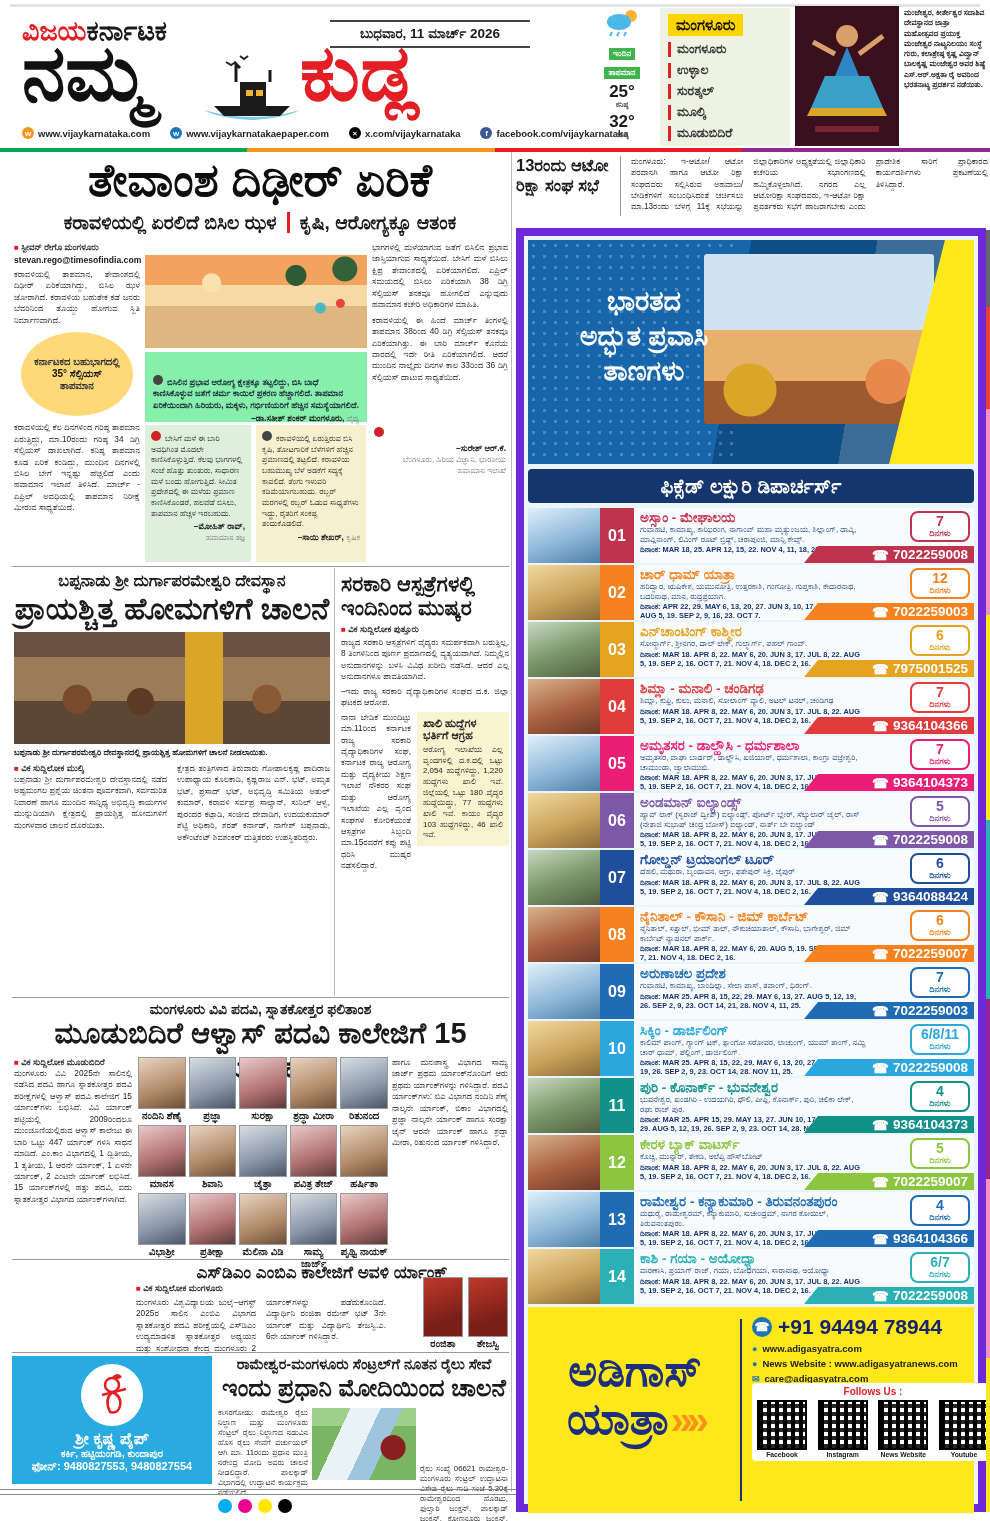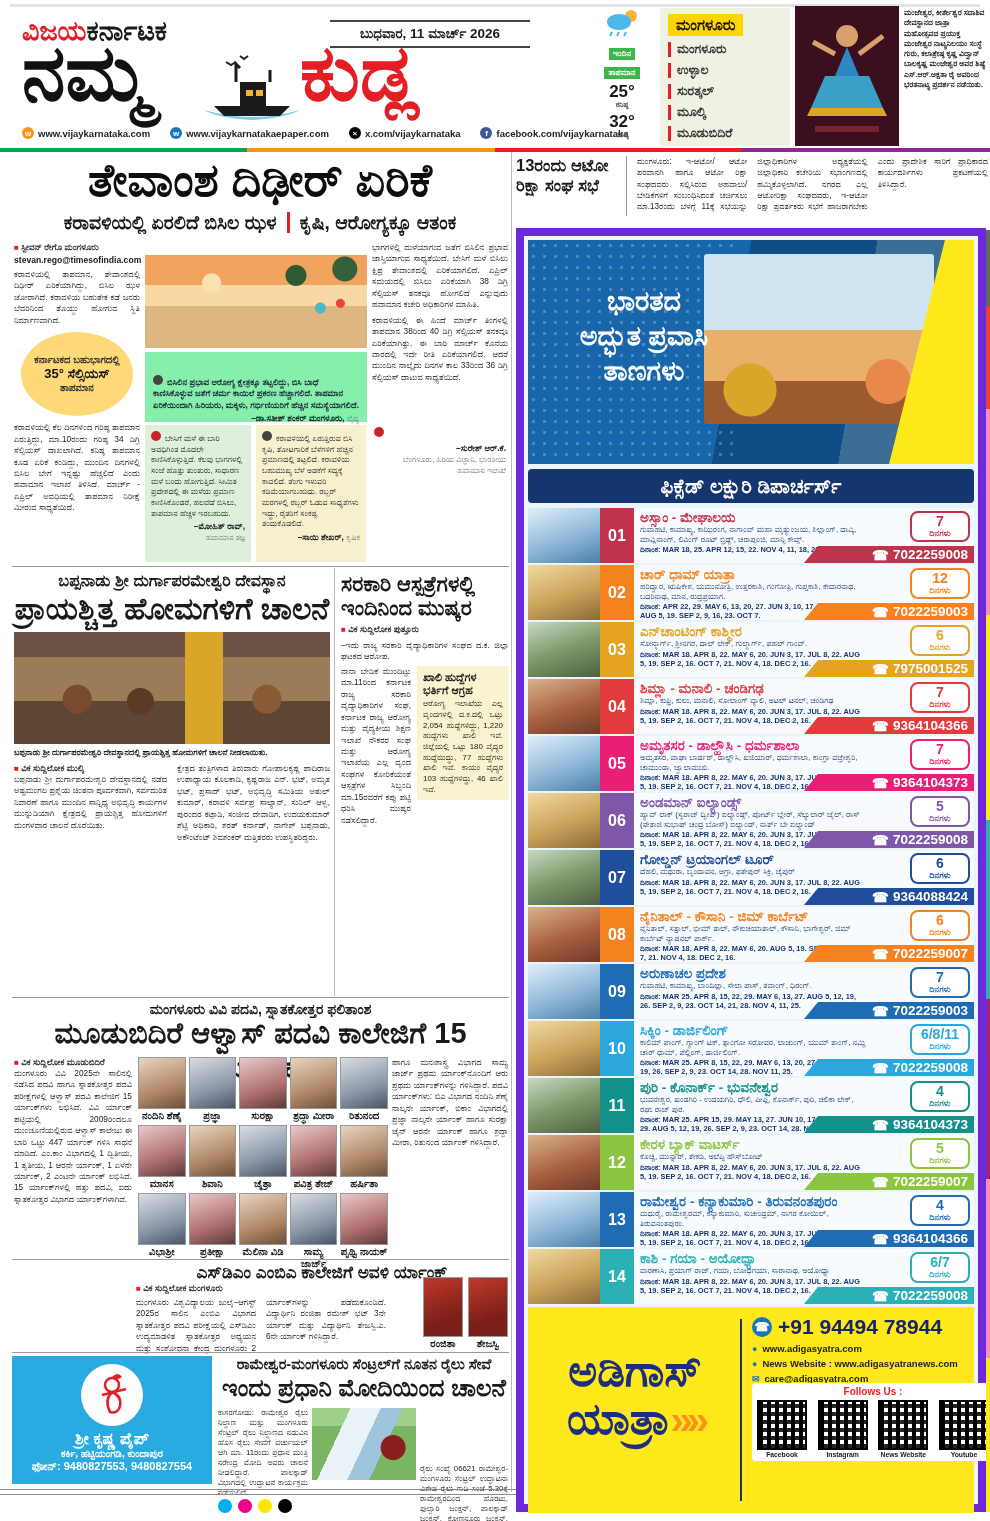--- a/index.html
+++ b/index.html
@@ -39,21 +39,21 @@
   .lead-sh{left:10px;top:212px;width:500px;text-align:center;font-size:19px;font-weight:bold;}
   .lead-sh .s2{border-left:3px solid #e31e24;padding-left:10px;margin-left:10px;}
   .byline{font-size:8.6px;font-weight:bold;color:#333;}
   .byline .sq{color:#e31e24;font-size:8px;}
   .email{font-size:8.6px;font-weight:bold;margin:2px 0 4px 0;}
   .bodytxt{font-size:8.3px;line-height:1.38;color:#222;}
   .col1{left:14px;top:242px;width:126px;height:320px;}
   .callout{width:112px;height:84px;background:#ffd978;border-radius:50%;margin:6px auto;
            display:flex;flex-direction:column;align-items:center;justify-content:center;
            font-size:10px;font-weight:bold;text-align:center;color:#333;}
-  .callout .deg{font-size:13px;color:#111;}
+  .callout .deg{font-size:10px;color:#111;}
   .beach{left:145px;top:255px;width:222px;height:93px;
     background:
       radial-gradient(circle at 88% 52%,#e8453a 0 4px,rgba(0,0,0,0) 5px),
       radial-gradient(circle at 79% 57%,#4db8c4 0 5px,rgba(0,0,0,0) 6px),
       radial-gradient(circle at 68% 22%,#2e5b34 0 10px,rgba(0,0,0,0) 11px),
       radial-gradient(circle at 90% 15%,#33623a 0 12px,rgba(0,0,0,0) 13px),
       radial-gradient(circle at 30% 30%,#f9e2b0 0 9px,rgba(0,0,0,0) 10px),
       linear-gradient(180deg,#f2a45f 0 32%,#f8d9a6 32% 55%,#ddb77f 55% 100%);}
   .qbox{background:#86efac;padding:23px 8px;box-sizing:border-box;}
   .qblue{left:145px;top:352px;width:222px;height:70px;}
@@ -132,21 +132,21 @@
       linear-gradient(180deg,#9fd08a 0 25%,#7ab564 25% 100%);}
   .train-r{left:420px;top:1464px;width:88px;height:78px;font-size:7.8px;}
   .bottom-rule{top:1489px;left:0;width:990px;height:4px;border-top:1px solid #8a8a8a;border-bottom:1px solid #8a8a8a;}
   .dots{top:1499px;display:flex;gap:6px;}
   .dots i{width:14px;height:14px;border-radius:50%;display:block;}
   .d1{background:#00aeef;} .d2{background:#ec008c;} .d3{background:#ffe500;} .d4{background:#000;}
 
   
   .brief{left:516px;top:156px;width:472px;height:66px;}
   .brief-h{float:left;width:104px;font-size:16.5px;font-weight:bold;line-height:1.2;border-right:1px solid #999;
-           padding-right:6px;margin-right:10px;height:60px;}
+           padding-right:0;margin-right:10px;height:60px;}
   .brief-b{font-size:8.2px;line-height:1.38;column-count:3;column-gap:10px;text-align:justify;}
 
   
   .ad{left:516px;top:228px;width:470px;height:1284px;border:8px solid #6d28d9;background:#eaf4fb;
       padding:4px;box-sizing:border-box;}
   .ad-header{position:relative;height:224px;overflow:hidden;background:
       linear-gradient(100deg,#1766ab 0 46%,#0f4d86 46% 72%,#3b6d96 72% 100%);}
   .ad-header::before{content:"";position:absolute;inset:0;
       background:radial-gradient(circle,rgba(255,255,255,.22) 1.5px,rgba(0,0,0,0) 1.8px) 0 0/11px 11px;
       width:46%;}
@@ -336,20 +336,21 @@
   <div class="abs homa-cap">ಬಪ್ಪನಾಡು ಶ್ರೀ ದುರ್ಗಾಪರಮೇಶ್ವರಿ ದೇವಸ್ಥಾನದಲ್ಲಿ ಪ್ರಾಯಶ್ಚಿತ್ತ ಹೋಮಗಳಿಗೆ ಚಾಲನೆ ನೀಡಲಾಯಿತು.</div>
   <div class="abs homa-body">
     <div class="byline"><span class="sq">■</span> <span>ವಿಕ ಸುದ್ದಿಲೋಕ ಮುಲ್ಕಿ</span></div>
     <div class="bodytxt just">ಬಪ್ಪನಾಡು ಶ್ರೀ ದುರ್ಗಾಪರಮೇಶ್ವರಿ ದೇವಸ್ಥಾನದಲ್ಲಿ ನಡೆದ ಅಷ್ಟಮಂಗಲ ಪ್ರಶ್ನೆಯ ಚಿಂತನಾ ಪೂರ್ವಕವಾಗಿ, ಸರ್ವದುರಿತ ನಿವಾರಣೆ ಹಾಗೂ ಮುಂದಿನ ಸಾನ್ನಿಧ್ಯ ಅಭಿವೃದ್ಧಿ ಕಾರ್ಯಗಳ ಮುನ್ನುಡಿಯಾಗಿ ಕ್ಷೇತ್ರದಲ್ಲಿ ಪ್ರಾಯಶ್ಚಿತ್ತ ಹೋಮಗಳಿಗೆ ಮಂಗಳವಾರ ಚಾಲನೆ ದೊರೆಯಿತು.</div>
     <div class="bodytxt just" style="margin-top:4px;">ಕ್ಷೇತ್ರದ ತಂತ್ರಿಗಳಾದ ತಿರುವಾರು ಗೋಪಾಲಕೃಷ್ಣ ಪಾದಿರಾಜ ಉಪಾಧ್ಯಾಯ ಕೊಲಕಾಡಿ, ಕೃಷ್ಣರಾಜ ಎನ್. ಭಟ್, ಅಮೃತ ಭಟ್, ಪ್ರಸಾದ್ ಭಟ್, ಅಭಿವೃದ್ಧಿ ಸಮಿತಿಯ ಅತುಲ್ ಕುಮಾರ್, ಕರಾವಳಿ ಸರ್ವಪ್ರ ಸಾಲ್ಯಾನ್, ಸುನಿಲ್ ಆಳ್ವ, ಪುರಂದರ ಕಟ್ಪಾಡಿ, ಸಂಜೀವ ದೇವಾಡಿಗ, ಉದಯಕುಮಾರ್ ಶೆಟ್ಟಿ ಅಧಿಕಾರಿ, ಶರತ್ ಕರ್ನಾಡ್, ನಾಗೇಶ್ ಬಪ್ಪನಾಡು, ಅಕೌಂಟೆಂಟ್ ಶಿವಶಂಕರ್ ಮತ್ತಿತರರು ಉಪಸ್ಥಿತರಿದ್ದರು.</div>
   </div>
 
   <div class="abs strike-h">ಸರಕಾರಿ ಆಸ್ಪತ್ರೆಗಳಲ್ಲಿ ಇಂದಿನಿಂದ ಮುಷ್ಕರ</div>
   <div class="abs strike-by byline"><span class="sq">■</span> <span>ವಿಕ ಸುದ್ದಿಲೋಕ ಪುತ್ತೂರು</span></div>
   <div class="abs strike-body">
+    <div class="bodytxt just">ರಾಜ್ಯದ ಸರಕಾರಿ ಆಸ್ಪತ್ರೆಗಳಿಗೆ ವೈದ್ಯರು ಸಮರ್ಪಕವಾಗಿ ಬರುತ್ತಿಲ್ಲ, 8 ತಿಂಗಳಿನಿಂದ ಪೂರ್ಣ ಪ್ರಮಾಣದಲ್ಲಿ ವ್ಯತ್ಯಯವಾಗಿದೆ. ನಿಮ್ಮಲ್ಲಿನ ಅನುದಾನಗಳನ್ನು ಬಳಸಿ ವಿವಿಧ ಖರೀದಿ ನಡೆಸಿದೆ. ಆದರೆ ಎಲ್ಲ ಅನುದಾನಗಳೂ ಪಾವತಿಯಾಗಿವೆ.</div>
     <div class="bodytxt just" style="margin-top:3px;">–ಇದು ರಾಜ್ಯ ಸರಕಾರಿ ವೈದ್ಯಾಧಿಕಾರಿಗಳ ಸಂಘದ ದ.ಕ. ಜಿಲ್ಲಾ ಘಟಕದ ಆರೋಪ.</div>
     <div class="vacancy">
       <div class="vac-t">ಖಾಲಿ ಹುದ್ದೆಗಳ ಭರ್ತಿಗೆ ಆಗ್ರಹ</div>
       <div class="vac-b just">ಆರೋಗ್ಯ ಇಲಾಖೆಯ ಎಲ್ಲ ವೃಂದಗಳಲ್ಲಿ ದ.ಕ.ದಲ್ಲಿ ಒಟ್ಟು 2,054 ಹುದ್ದೆಗಳಿದ್ದು, 1,220 ಹುದ್ದೆಗಳು ಖಾಲಿ ಇವೆ. ಜಿಲ್ಲೆಯಲ್ಲಿ ಒಟ್ಟು 180 ವೈದ್ಯರ ಹುದ್ದೆಯಿದ್ದು, 77 ಹುದ್ದೆಗಳು ಖಾಲಿ ಇವೆ. ಕಾಯಂ ವೈದ್ಯರ 103 ಹುದ್ದೆಗಳಿದ್ದು, 46 ಖಾಲಿ ಇವೆ.</div>
     </div>
     <div class="bodytxt just" style="margin-top:3px;">ನಾನಾ ಬೇಡಿಕೆ ಮುಂದಿಟ್ಟು ಮಾ.11ರಿಂದ ಕರ್ನಾಟಕ ರಾಜ್ಯ ಸರಕಾರಿ ವೈದ್ಯಾಧಿಕಾರಿಗಳ ಸಂಘ, ಕರ್ನಾಟಕ ರಾಜ್ಯ ಆರೋಗ್ಯ ಮತ್ತು ವೈದ್ಯಕೀಯ ಶಿಕ್ಷಣ ಇಲಾಖೆ ನೌಕರರ ಸಂಘ ಮತ್ತು ಆರೋಗ್ಯ ಇಲಾಖೆಯ ಎಲ್ಲ ವೃಂದ ಸಂಘಗಳ ಕೋರಿಕೆಯಂತೆ ಆಸ್ಪತ್ರೆಗಳ ಸಿಬ್ಬಂದಿ ಮಾ.15ರವರೆಗೆ ಕಪ್ಪು ಪಟ್ಟಿ ಧರಿಸಿ ಮುಷ್ಕರ ನಡೆಸಲಿದ್ದಾರೆ.</div>
   </div>
 
   <div class="abs hr" style="top:997px;"></div>
 

